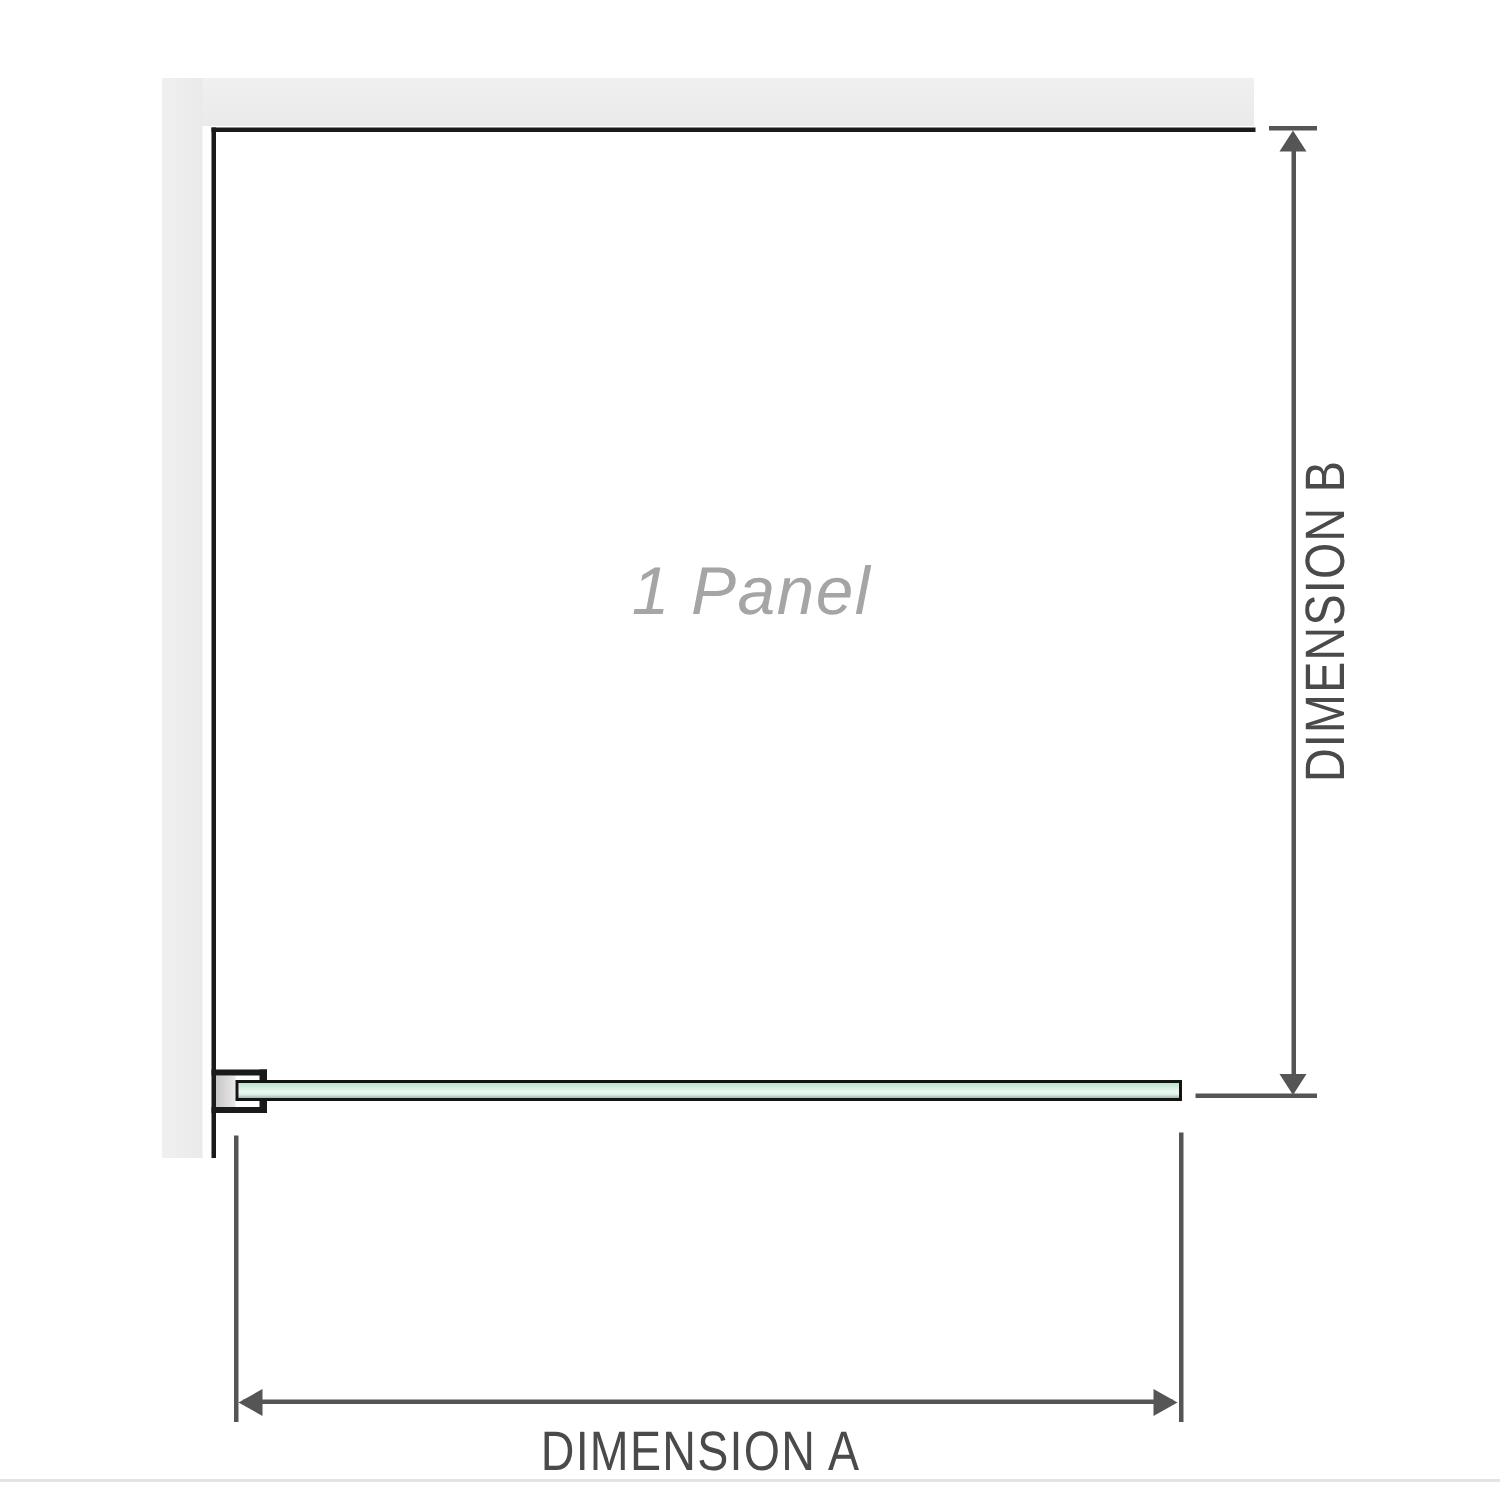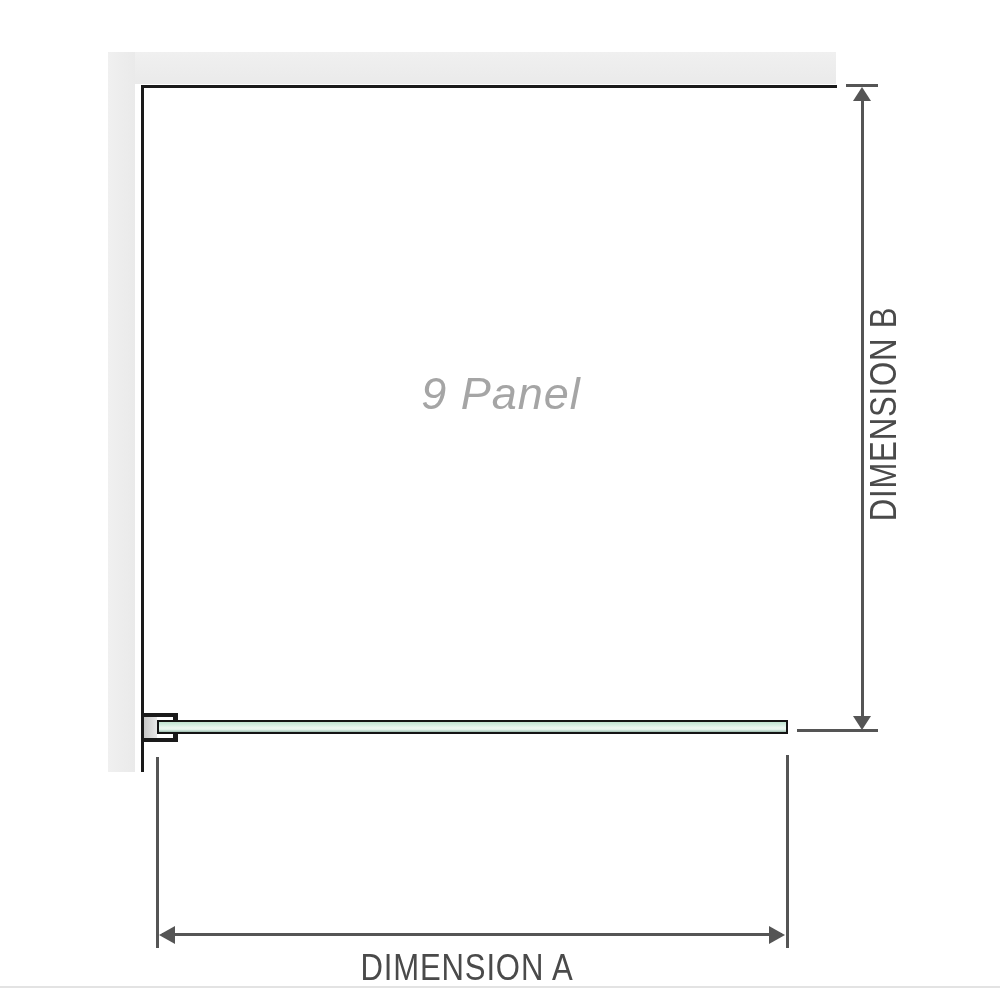--- a/index.html
+++ b/index.html
@@ -141,21 +141,21 @@
 </head>
 <body>
 
 <div class="canvas">
 
   <div class="abs wall-top"></div>
   <div class="abs wall-left"></div>
   <div class="abs wall-face-top"></div>
   <div class="abs wall-face-left"></div>
 
-  <div class="abs panel-label">9 Panel</div>
+  <div class="abs panel-label">1 Panel</div>
 
   <div class="abs bracket">
     <div class="bracket-inner"></div>
     <div class="bracket-shadow"></div>
     <div class="bracket-top"></div>
     <div class="bracket-bottom"></div>
     <div class="bracket-right"></div>
   </div>
 
   <div class="abs glass-panel"></div>

